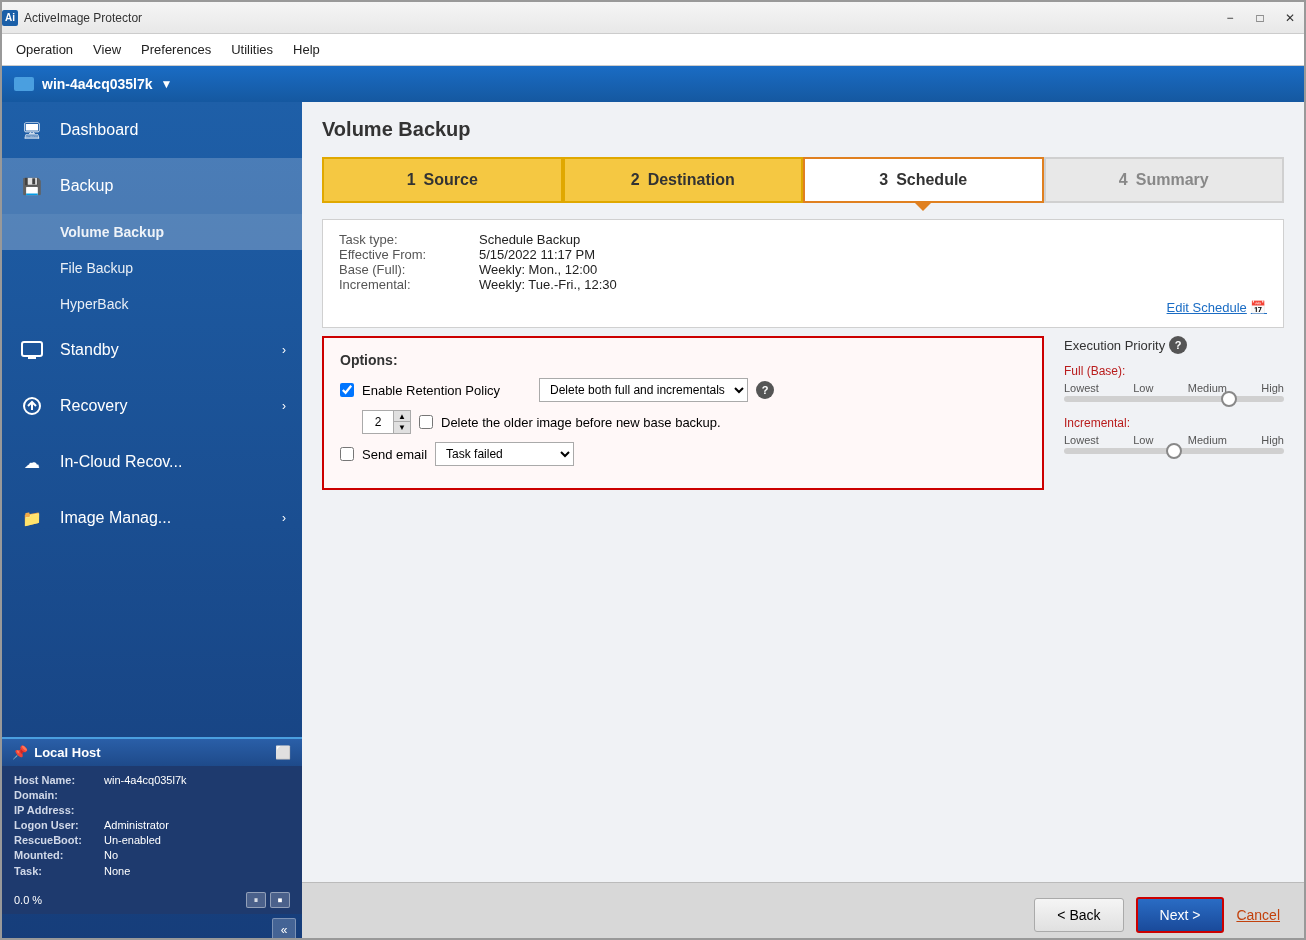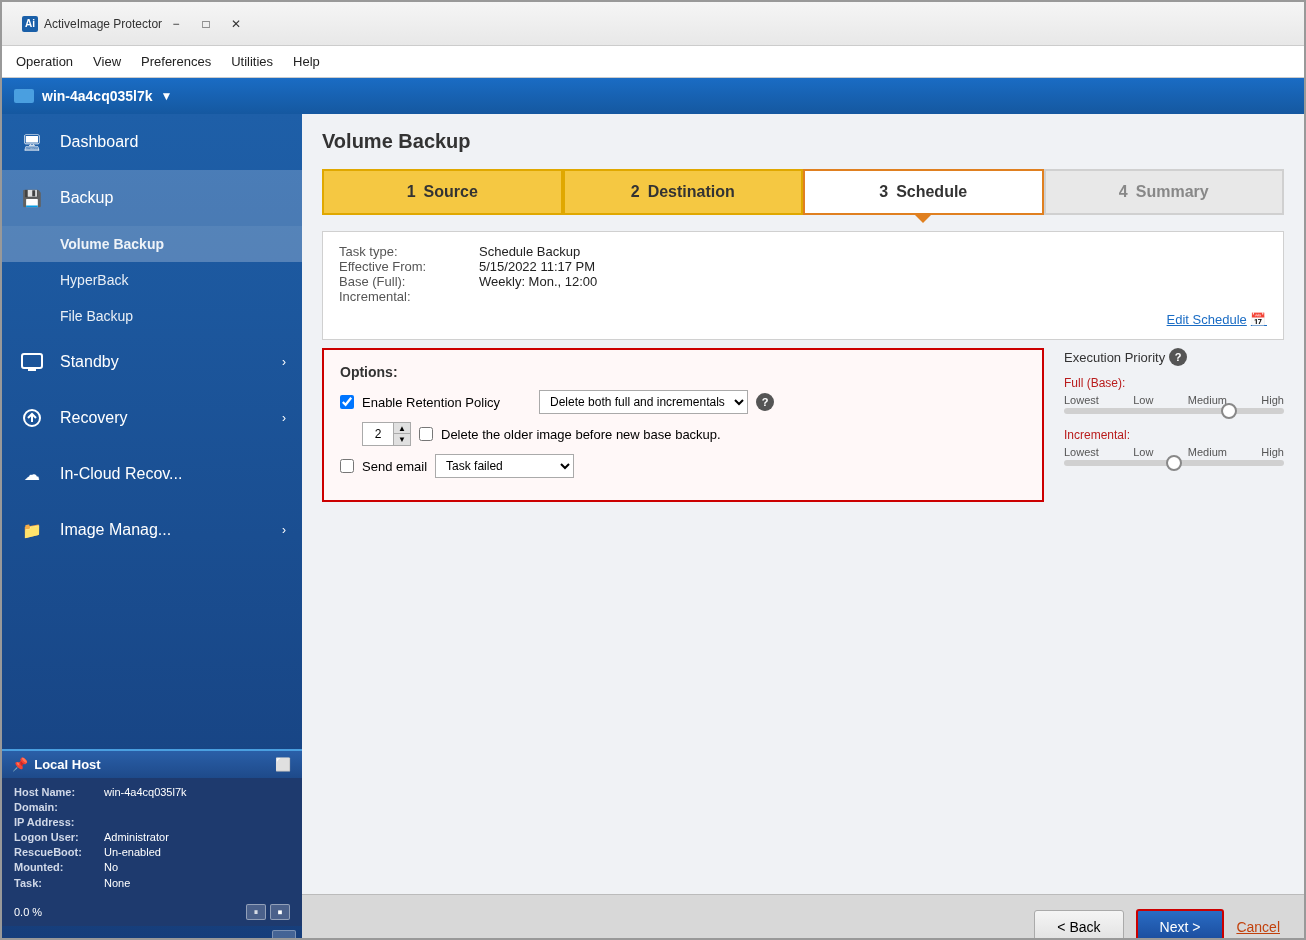--- a/index.html
+++ b/index.html
@@ -1,26 +1,26 @@
 <!DOCTYPE html>
 <html><head>
   <meta charset="utf-8">
   <style>
     * { box-sizing: border-box; margin: 0; padding: 0; font-family: 'Segoe UI', Tahoma, Geneva, Verdana, sans-serif; }
     body { width: 1306px; height: 940px; overflow: hidden; background: #f0f0f0; border: 2px solid #999; }
 
     
     .title-bar {
       background: linear-gradient(to bottom, #f5f5f5, #e8e8e8);
-      height: 44px;
-      display: flex;
-      align-items: center;
-      padding: 0 20px;
+      height: 32px;
+      display: flex;
+      align-items: center;
+      padding: 0 0;
       border-bottom: 1px solid #ccc;
-      justify-content: flex-start;
+      justify-content: space-between;
     }
     .title-bar-left { display: flex; align-items: center; gap: 6px; }
     .title-bar-icon { width: 16px; height: 16px; background: #1a5fa8; border-radius: 2px; display: flex; align-items: center; justify-content: center; color: white; font-weight: bold; font-size: 10px; }
     .title-bar-text { font-size: 12px; color: #333; }
     .title-bar-controls { display: flex; gap: 2px; }
     .tb-btn { width: 28px; height: 20px; border: none; background: transparent; cursor: pointer; font-size: 12px; color: #333; display: flex; align-items: center; justify-content: center; }
 
     
     .menu-bar {
       background: #fff;
@@ -300,24 +300,24 @@
       </div>
 
       <div class="sidebar-item active">
         <div class="sidebar-icon">💾</div>
         <span>Backup</span>
       </div>
       <div class="sidebar-sub active">
         <span>Volume Backup</span>
       </div>
       <div class="sidebar-sub">
+        <span>File Backup</span>
+      </div>
+      <div class="sidebar-sub">
         <span>HyperBack</span>
-      </div>
-      <div class="sidebar-sub">
-        <span>File Backup</span>
       </div>
 
       <div class="sidebar-item">
         <div class="sidebar-icon">
           <svg width="24" height="24" viewBox="0 0 24 24" fill="white">
             <rect x="2" y="4" width="20" height="14" rx="2" fill="none" stroke="white" stroke-width="2"></rect>
             <rect x="8" y="18" width="8" height="3" fill="white"></rect>
           </svg>
         </div>
         <span>Standby</span>
@@ -424,20 +424,21 @@
 
       <div class="schedule-info">
         <div class="info-grid">
           <span class="ig-label">Task type:</span>
           <span class="ig-value">Schedule Backup</span>
           <span class="ig-label">Effective From:</span>
           <span class="ig-value">5/15/2022 11:17 PM</span>
           <span class="ig-label">Base (Full):</span>
           <span class="ig-value">Weekly: Mon., 12:00</span>
           <span class="ig-label">Incremental:</span>
+          <span class="ig-value">Weekly: Tue.-Fri., 12:30</span>
         </div>
         <div class="edit-schedule-link">
           <span>Edit Schedule</span>
           <span>📅</span>
         </div>
       </div>
 
       <div class="main-options-layout">
 
         <div class="options-left">

